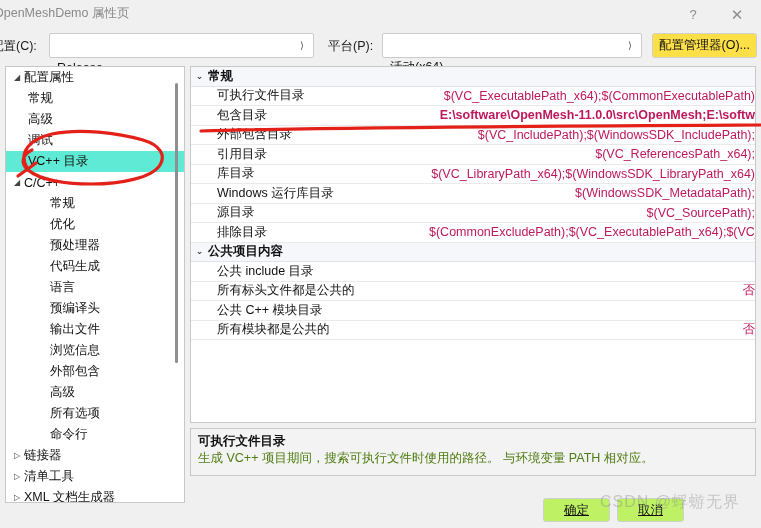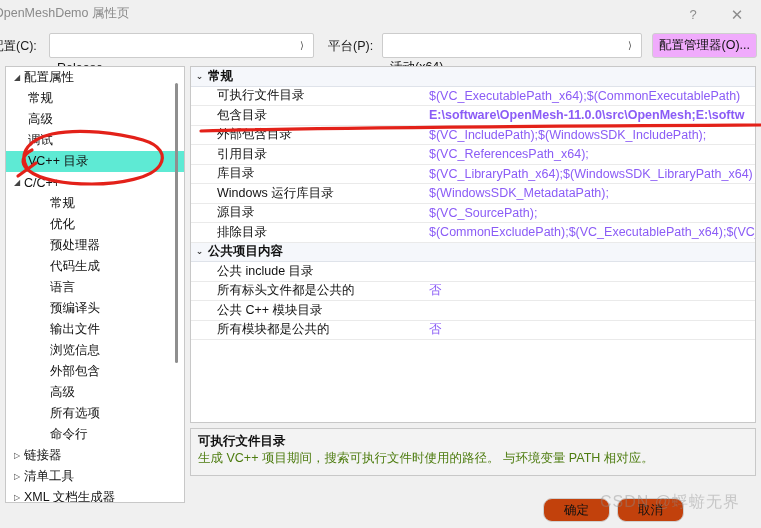--- a/index.html
+++ b/index.html
@@ -81,21 +81,21 @@
     color: #5a5a5a;
     font-size: 10px;
     line-height: 1;
   }
   #combo-config { left: 49px; width: 265px; }
   #combo-platform { left: 382px; width: 260px; justify-content: flex-end; }
 
   #btn-config-manager {
     position: absolute; left: 652px; top: 3px;
     width: 105px; height: 25px;
-    background: #f0abfc;
+    background: #fde047;
     border: 1px solid #cfcfcf;
     border-radius: 3px;
     font-size: 12.5px;
     color: #111;
     display: flex; align-items: center; justify-content: center;
     white-space: nowrap;
   }
 
   
   #tree-panel {
@@ -173,22 +173,23 @@
   .cat-label { color: #111; }
   .prop-name {
     flex: 0 0 238px;
     padding-left: 26px;
     overflow: hidden;
     color: #111;
   }
   .prop-val {
     flex: 1;
     overflow: hidden;
-    color: #8b5cf6;
+    color: #be185d;
     padding-right: 0;
+    text-align: right;
   }
   .prop-val.modified { font-weight: bold; }
 
   
   #desc-panel {
     position: absolute; left: 190px; top: 428px;
     width: 566px; height: 48px;
     background: #f3f3f3;
     border: 1px solid #c8c8c8;
     padding: 4px 7px;
@@ -202,26 +203,26 @@
   #desc-body {
     font-size: 12.5px; color: #4d7c0f;
     line-height: 17px;
     white-space: nowrap;
   }
 
   
   .dlg-btn {
     position: absolute; top: 498px;
     width: 67px; height: 24px;
-    background: #c2410c;
+    background: #bef264;
     border: 1px solid #cfcfcf;
-    border-radius: 9px;
+    border-radius: 3px;
     font-size: 12.5px;
     color: #111;
-    display: flex; align-items: center; justify-content: center;
+    display: flex; align-items: center; justify-content: center; text-decoration: underline;
   }
   #btn-ok { left: 543px; }
   #btn-cancel { left: 617px; }
 
   
   #ink-layer {
     position: absolute; left: 0; top: 0;
     width: 761px; height: 528px;
     pointer-events: none;
   }

